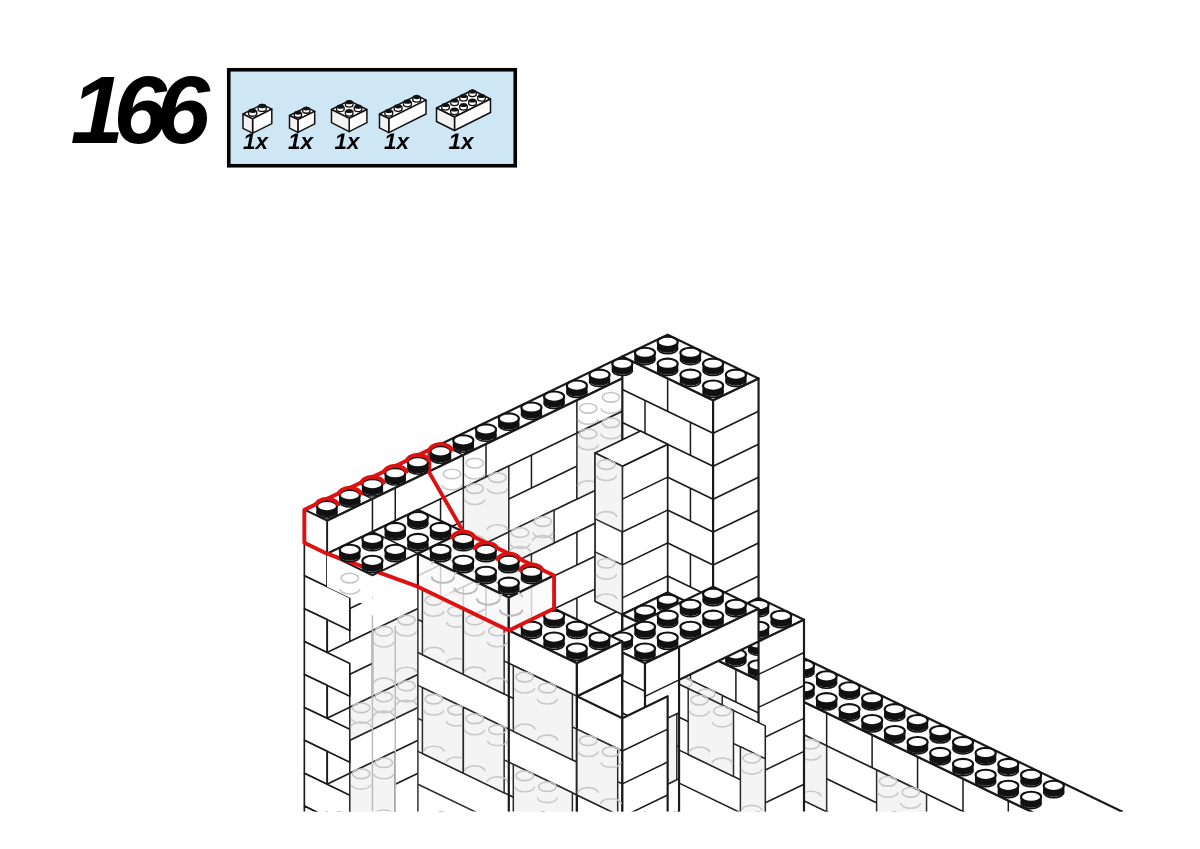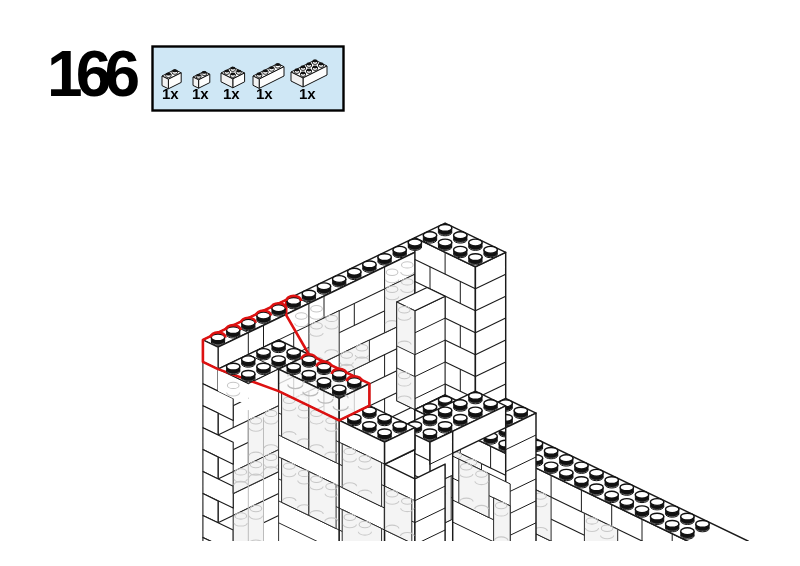--- a/index.html
+++ b/index.html
@@ -1,16 +1,16 @@
 <!DOCTYPE html>
 <html><head>
 <meta charset="utf-8">
 <style>
 html,body { margin:0; padding:0; background:#fff; }
-#page { width:800px; height:566px; position:relative; overflow:hidden; font-family:"Liberation Sans", sans-serif; }
+#page { width:800px; height:566px; position:relative; overflow:hidden; font-family:"Liberation Sans", sans-serif;font-style:italic; }
 </style>
 </head>
 <body>
 <div id="page">
 <svg width="800" height="566" viewBox="0 0 800 566">
 <rect width="800" height="566" fill="#ffffff"></rect>
 <defs>
         <clipPath id="clipb">
           <rect x="0" y="0" width="800" height="541"></rect>
         </clipPath>

